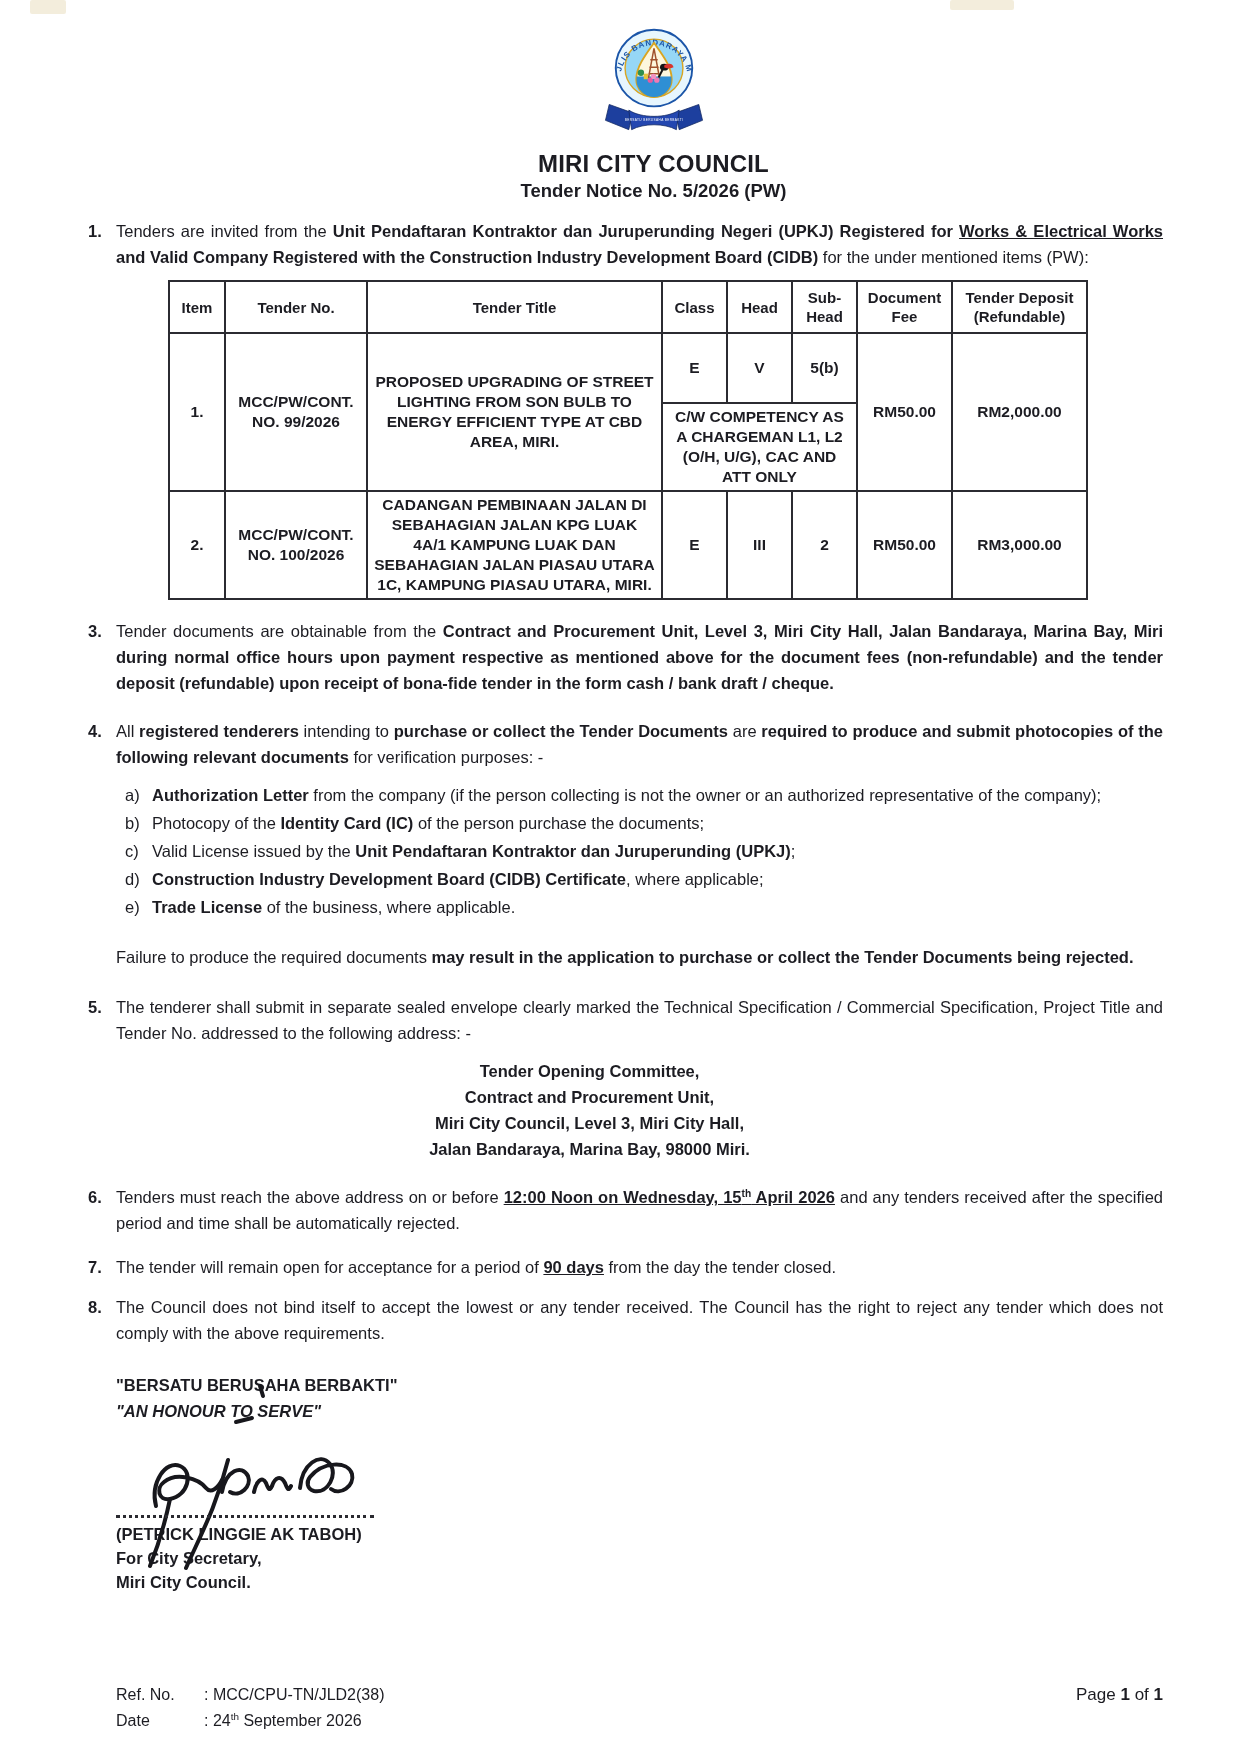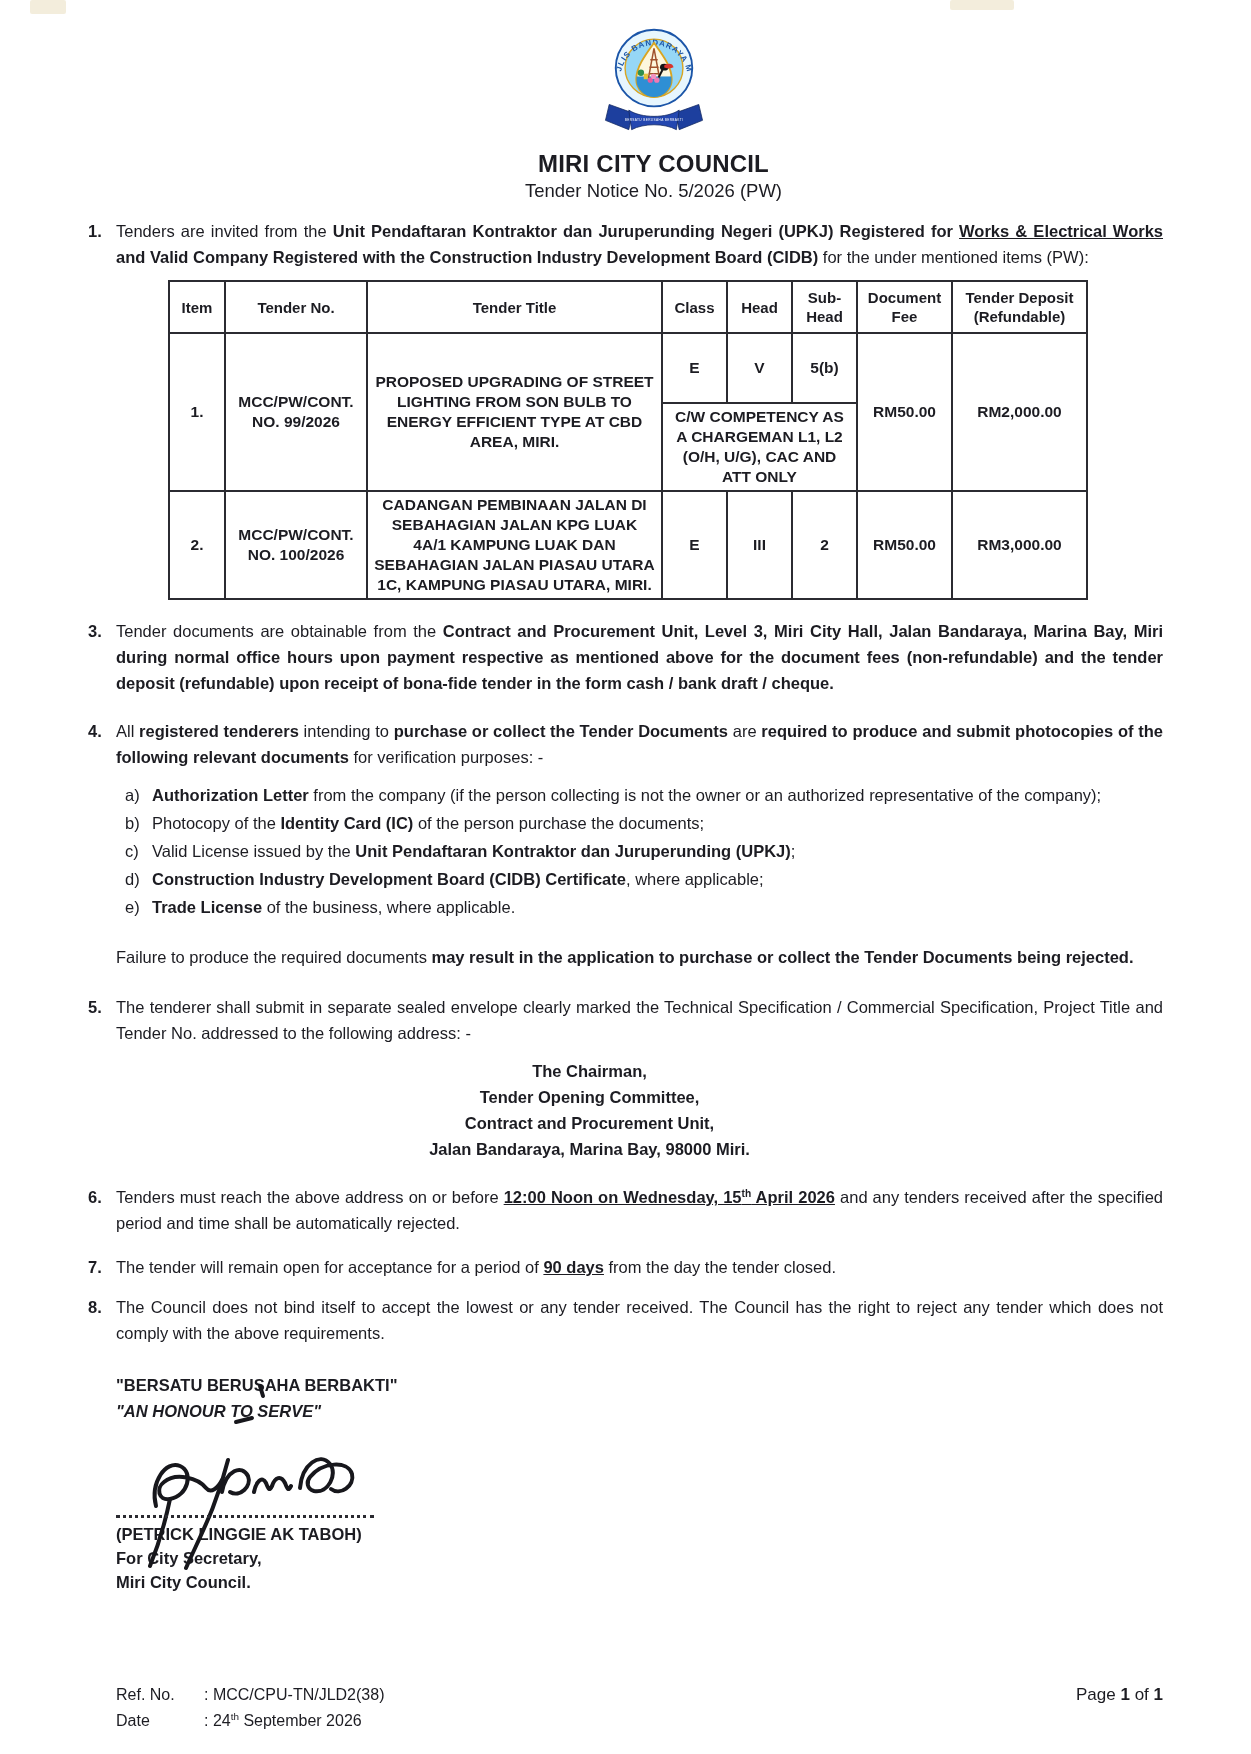--- a/index.html
+++ b/index.html
@@ -3,21 +3,21 @@
 <meta charset="utf-8">
 <style>
   html,body{margin:0;padding:0;background:#ffffff;}
   body{width:1251px;height:1754px;font-family:"Liberation Sans",sans-serif;color:#1c1c22;}
   .page{position:relative;width:1251px;height:1754px;background:#fff;overflow:hidden;}
   .scan-artifact{position:absolute;background:#e9dfc0;opacity:.55;border-radius:2px;}
   .doc{position:absolute;left:88px;right:88px;top:24px;font-size:16.5px;line-height:26px;}
   .doc-header{text-align:center;margin-left:56px;}
   .crest{display:inline-block;}
   .org-title{font-size:24px;font-weight:700;margin:2px 0 0 0;letter-spacing:.2px;}
-  .notice-title{font-size:18.5px;font-weight:400;margin:1px 0 0 0;}
+  .notice-title{font-size:18.5px;font-weight:700;margin:1px 0 0 0;}
   .item{display:flex;margin-top:14px;}
   .item .num{flex:none;width:28px;font-weight:700;}
   .item .body{flex:1;text-align:justify;}
   b,.bold{font-weight:700;}
   .bu{font-weight:700;text-decoration:underline;}
   sup{font-size:62%;vertical-align:super;line-height:0;}
   
   .tbl-wrap{margin:10px 0 0 34px;padding-left:46px;}
   table.tender{border-collapse:collapse;width:918px;table-layout:fixed;font-weight:700;}
   table.tender th,table.tender td{border:2px solid #2b2b31;text-align:center;vertical-align:middle;padding:3px 6px;}
@@ -181,23 +181,23 @@
     <div class="failure indent">
       <span>Failure to produce the required documents </span><b>may result in the application to purchase or collect the Tender Documents being rejected.</b>
     </div>
 
     <div class="item" style="margin-top:24px;">
       <span class="num">5.</span>
       <span class="body">The tenderer shall submit in separate sealed envelope clearly marked the Technical Specification / Commercial Specification, Project Title and Tender No. addressed to the following address: -</span>
     </div>
 
     <div class="address">
-      <div>The Chairman,</div>
       <div>Tender Opening Committee,</div>
       <div>Contract and Procurement Unit,</div>
+      <div>Miri City Council, Level 3, Miri City Hall,</div>
       <div>Jalan Bandaraya, Marina Bay, 98000 Miri.</div>
     </div>
 
     <div class="item" style="margin-top:22px;">
       <span class="num">6.</span>
       <span class="body"><span>Tenders must reach the above address on or before </span><span class="bu"><span>12:00 Noon on Wednesday, 15</span><sup>th</sup><span> April 2026</span></span><span> and any tenders received after the specified period and time shall be automatically rejected.</span></span>
     </div>
 
     <div class="item" style="margin-top:18px;">
       <span class="num">7.</span>

